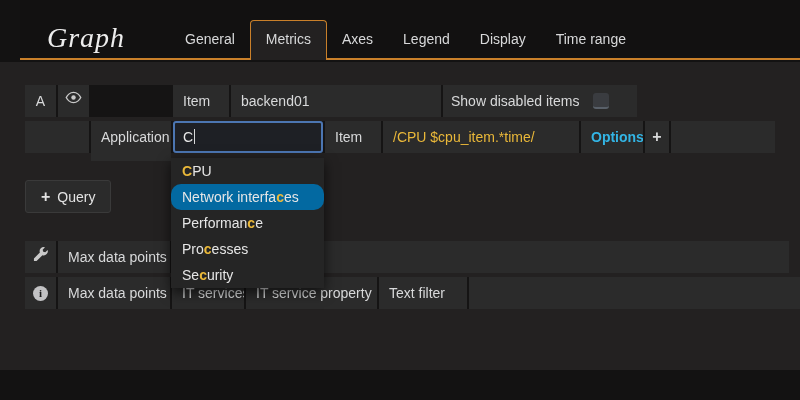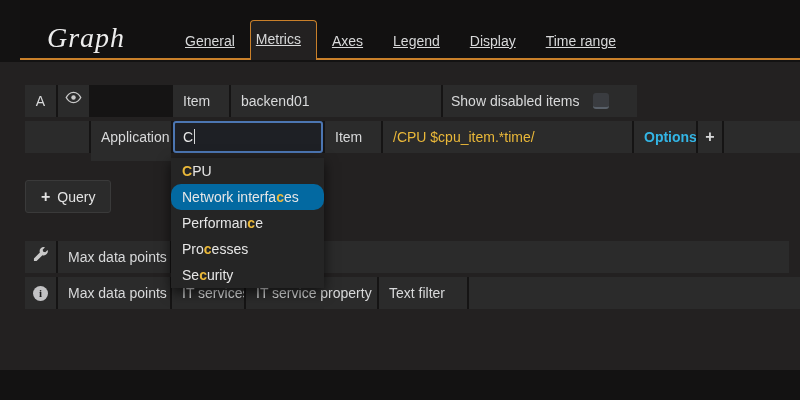--- a/index.html
+++ b/index.html
@@ -18,31 +18,31 @@
     margin-left:20px;
   }
   .panel-title {
     position:absolute; left:27px; top:22px;
     font-family:"Liberation Serif", serif;
     font-style:italic; font-size:28px; color:#ededed;
     letter-spacing:1px;
   }
   .tabs {
     position:absolute; left:150px; bottom:-2px;
-    display:flex; align-items:flex-end;text-decoration:underline;
+    display:flex; 
   }
   .tab {
     padding:11px 15px; font-size:14px; color:#d8d9da;
     cursor:pointer; white-space:nowrap;
   }
   .tab.active {
     background:#232121;
     border:1px solid #c9802a; border-bottom:none;
     border-radius:4px 4px 0 0;
-    padding:10px 15px 13px 5px;
+    padding:10px 15px 13px 15px;
   }
   
   .content {
     position:absolute; top:62px; left:0; width:800px; height:308px;
     background:#232121;
   }
   .row {
     position:absolute; display:inline-flex; gap:2px; height:32px;
     background:#151414;
   }
@@ -139,21 +139,21 @@
     </div>
   </div>
 
   <div class="row" style="left:25px; top:59px;">
     <div class="cell" style="width:64px;"></div>
     <div class="cell" style="width:80px;">Application</div>
     <div class="input-box">
       <span>C</span><span class="caret"></span>
     </div>
     <div class="cell" style="width:56px;">Item</div>
-    <div class="cell clickable gold" style="width:249px;">/CPU $cpu_item.*time/</div>
+    <div class="cell clickable gold" style="width:196px;">/CPU $cpu_item.*time/</div>
     <div class="cell clickable blue bold" style="width:62px;">Options</div>
     <div class="cell plus-cell"><span>+</span></div>
     <div class="cell" style="width:104px;"></div>
   </div>
 
   <div class="query-btn">
     <span class="plus">+</span>
     <span>Query</span>
   </div>
 

